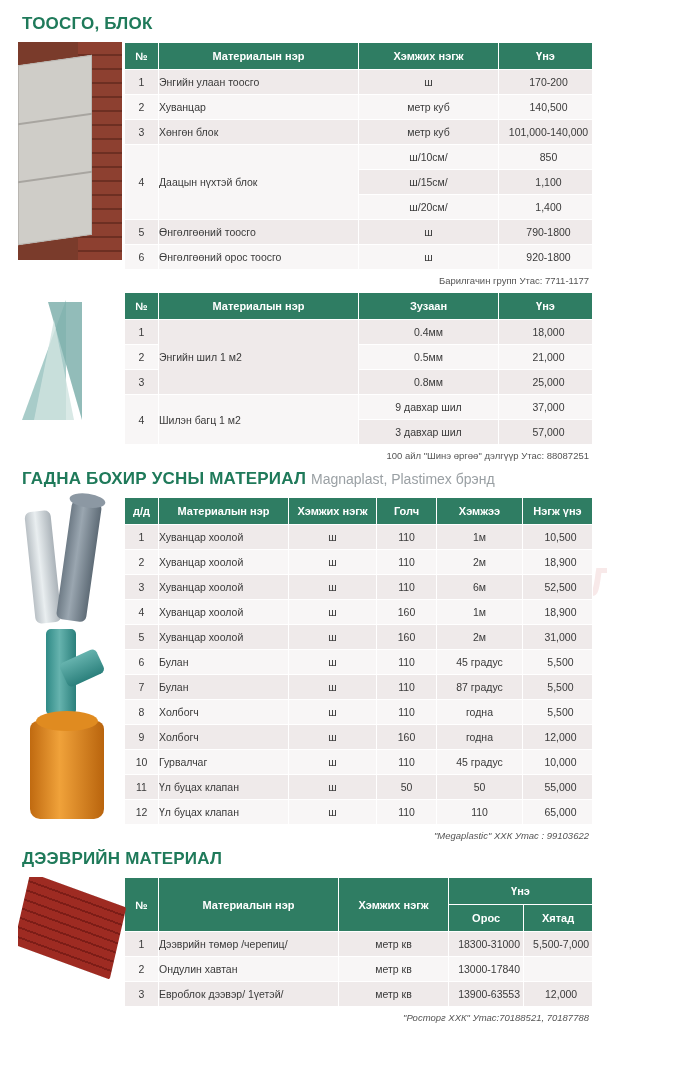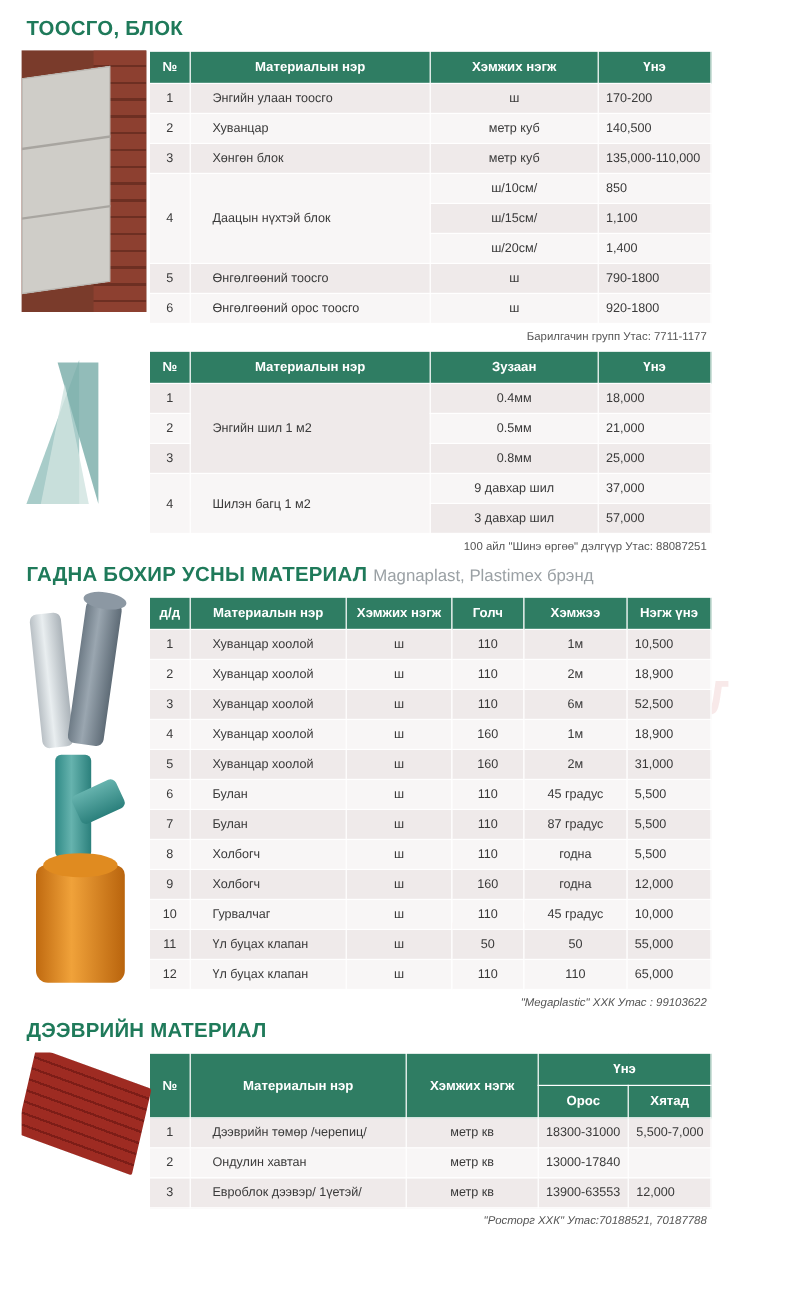--- a/index.html
+++ b/index.html
@@ -55,22 +55,22 @@
   }
   tbody td {
     border: 1px solid #ffffff;
     padding: 6px 6px;
     text-align: center;
     background: #f4f1f1;
     height: 24px;
   }
   tbody tr:nth-child(odd) td { background: #efeaea; }
   tbody tr:nth-child(even) td { background: #f8f6f6; }
-  td.name { text-align: left; padding-left: 18px; }
-  td.price { text-align: left; padding-right: 0; }
+  td.name { text-align: left; padding-left: 0; }
+  td.price { text-align: center; padding-right: 0; }
   .note {
     text-align: right;
     font-size: 9.5px;
     color: #555;
     margin: 5px 4px 2px 0;
     font-style: normal;
   }
   .note.it { font-style: italic; }
   
   .img-block {
@@ -225,21 +225,21 @@
             <tr>
               <td>2</td>
               <td class="name">Хуванцар</td>
               <td>метр куб</td>
               <td class="price">140,500</td>
             </tr>
             <tr>
               <td>3</td>
               <td class="name">Хөнгөн блок</td>
               <td>метр куб</td>
-              <td class="price">135,000-110,000</td>
+              <td class="price">101,000-140,000</td>
             </tr>
             <tr>
               <td rowspan="3">4</td>
               <td rowspan="3" class="name">Даацын нүхтэй блок</td>
               <td>ш/10см/</td>
               <td class="price">850</td>
             </tr>
             <tr>
               <td>ш/15см/</td>
               <td class="price">1,100</td>

